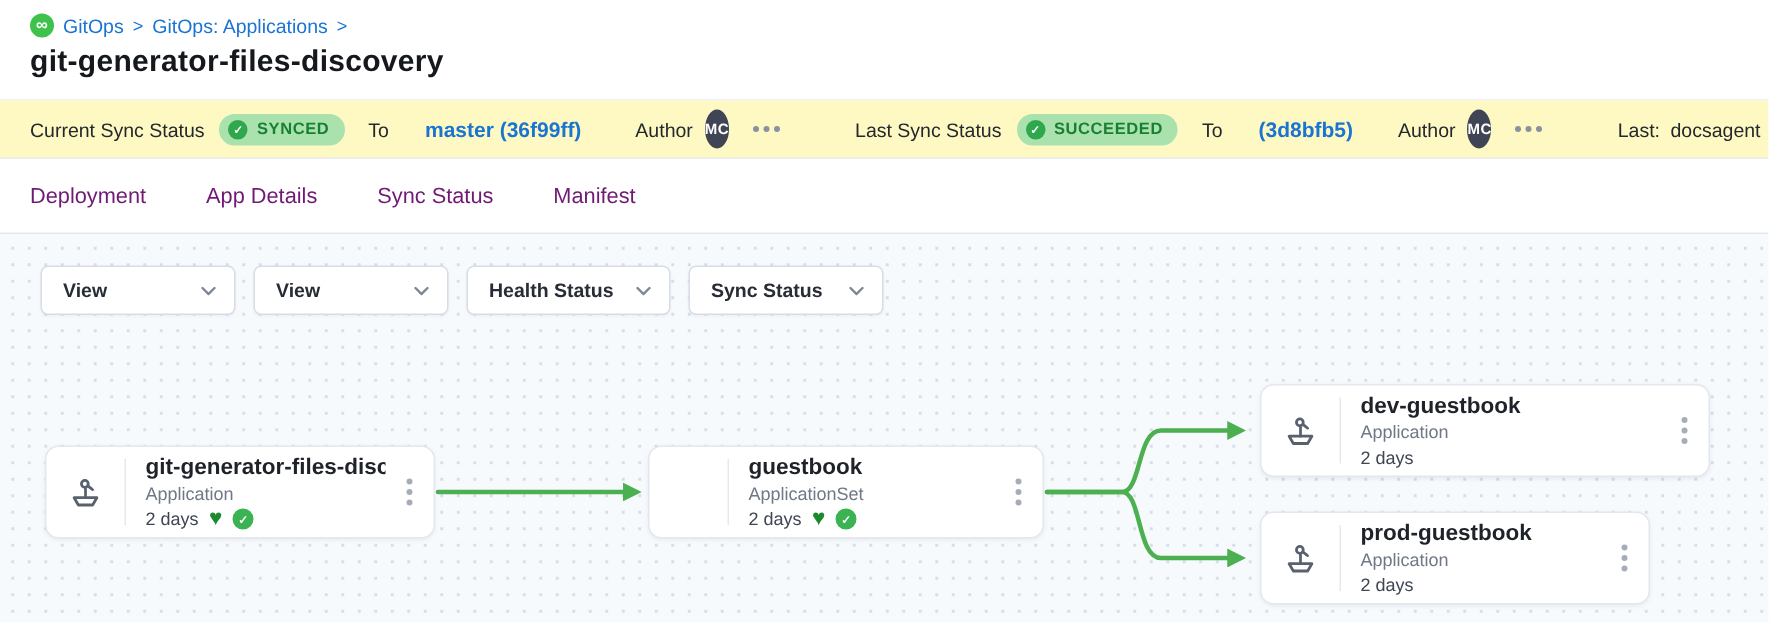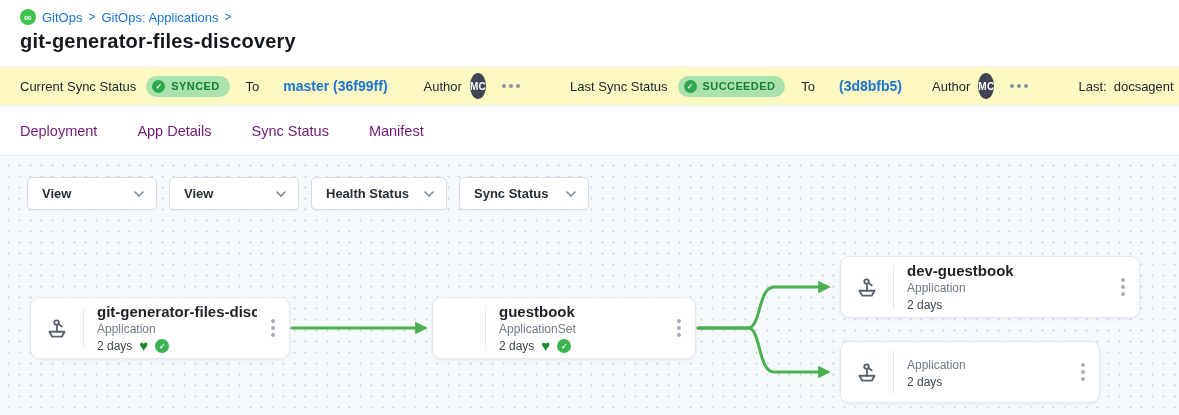--- a/index.html
+++ b/index.html
@@ -270,20 +270,21 @@
         <svg width="26" height="26" viewBox="0 0 24 24" fill="none" stroke="#59616e" stroke-width="1.7" stroke-linecap="round" stroke-linejoin="round">
           <path d="M5 15.5h14l-2.6 4.5H7.6z"></path>
             <path d="M12 15.5V9.2"></path>
             <circle cx="11.6" cy="7" r="2.1"></circle>
             <path d="M13.4 8.2l2.4 1.9"></path>
             <circle cx="16.4" cy="10.6" r="0.8" fill="#59616e" stroke="none"></circle>
         </svg>
       </div>
       <div class="node-vdiv"></div>
       <div class="node-body">
+        <div class="node-title">prod-guestbook</div>
         <div class="node-kind">Application</div>
         <div class="node-meta">
           <span>2 days</span>
         </div>
       </div>
       <div class="kebab">
           <i></i>
           <i></i>
           <i></i>
         </div>

